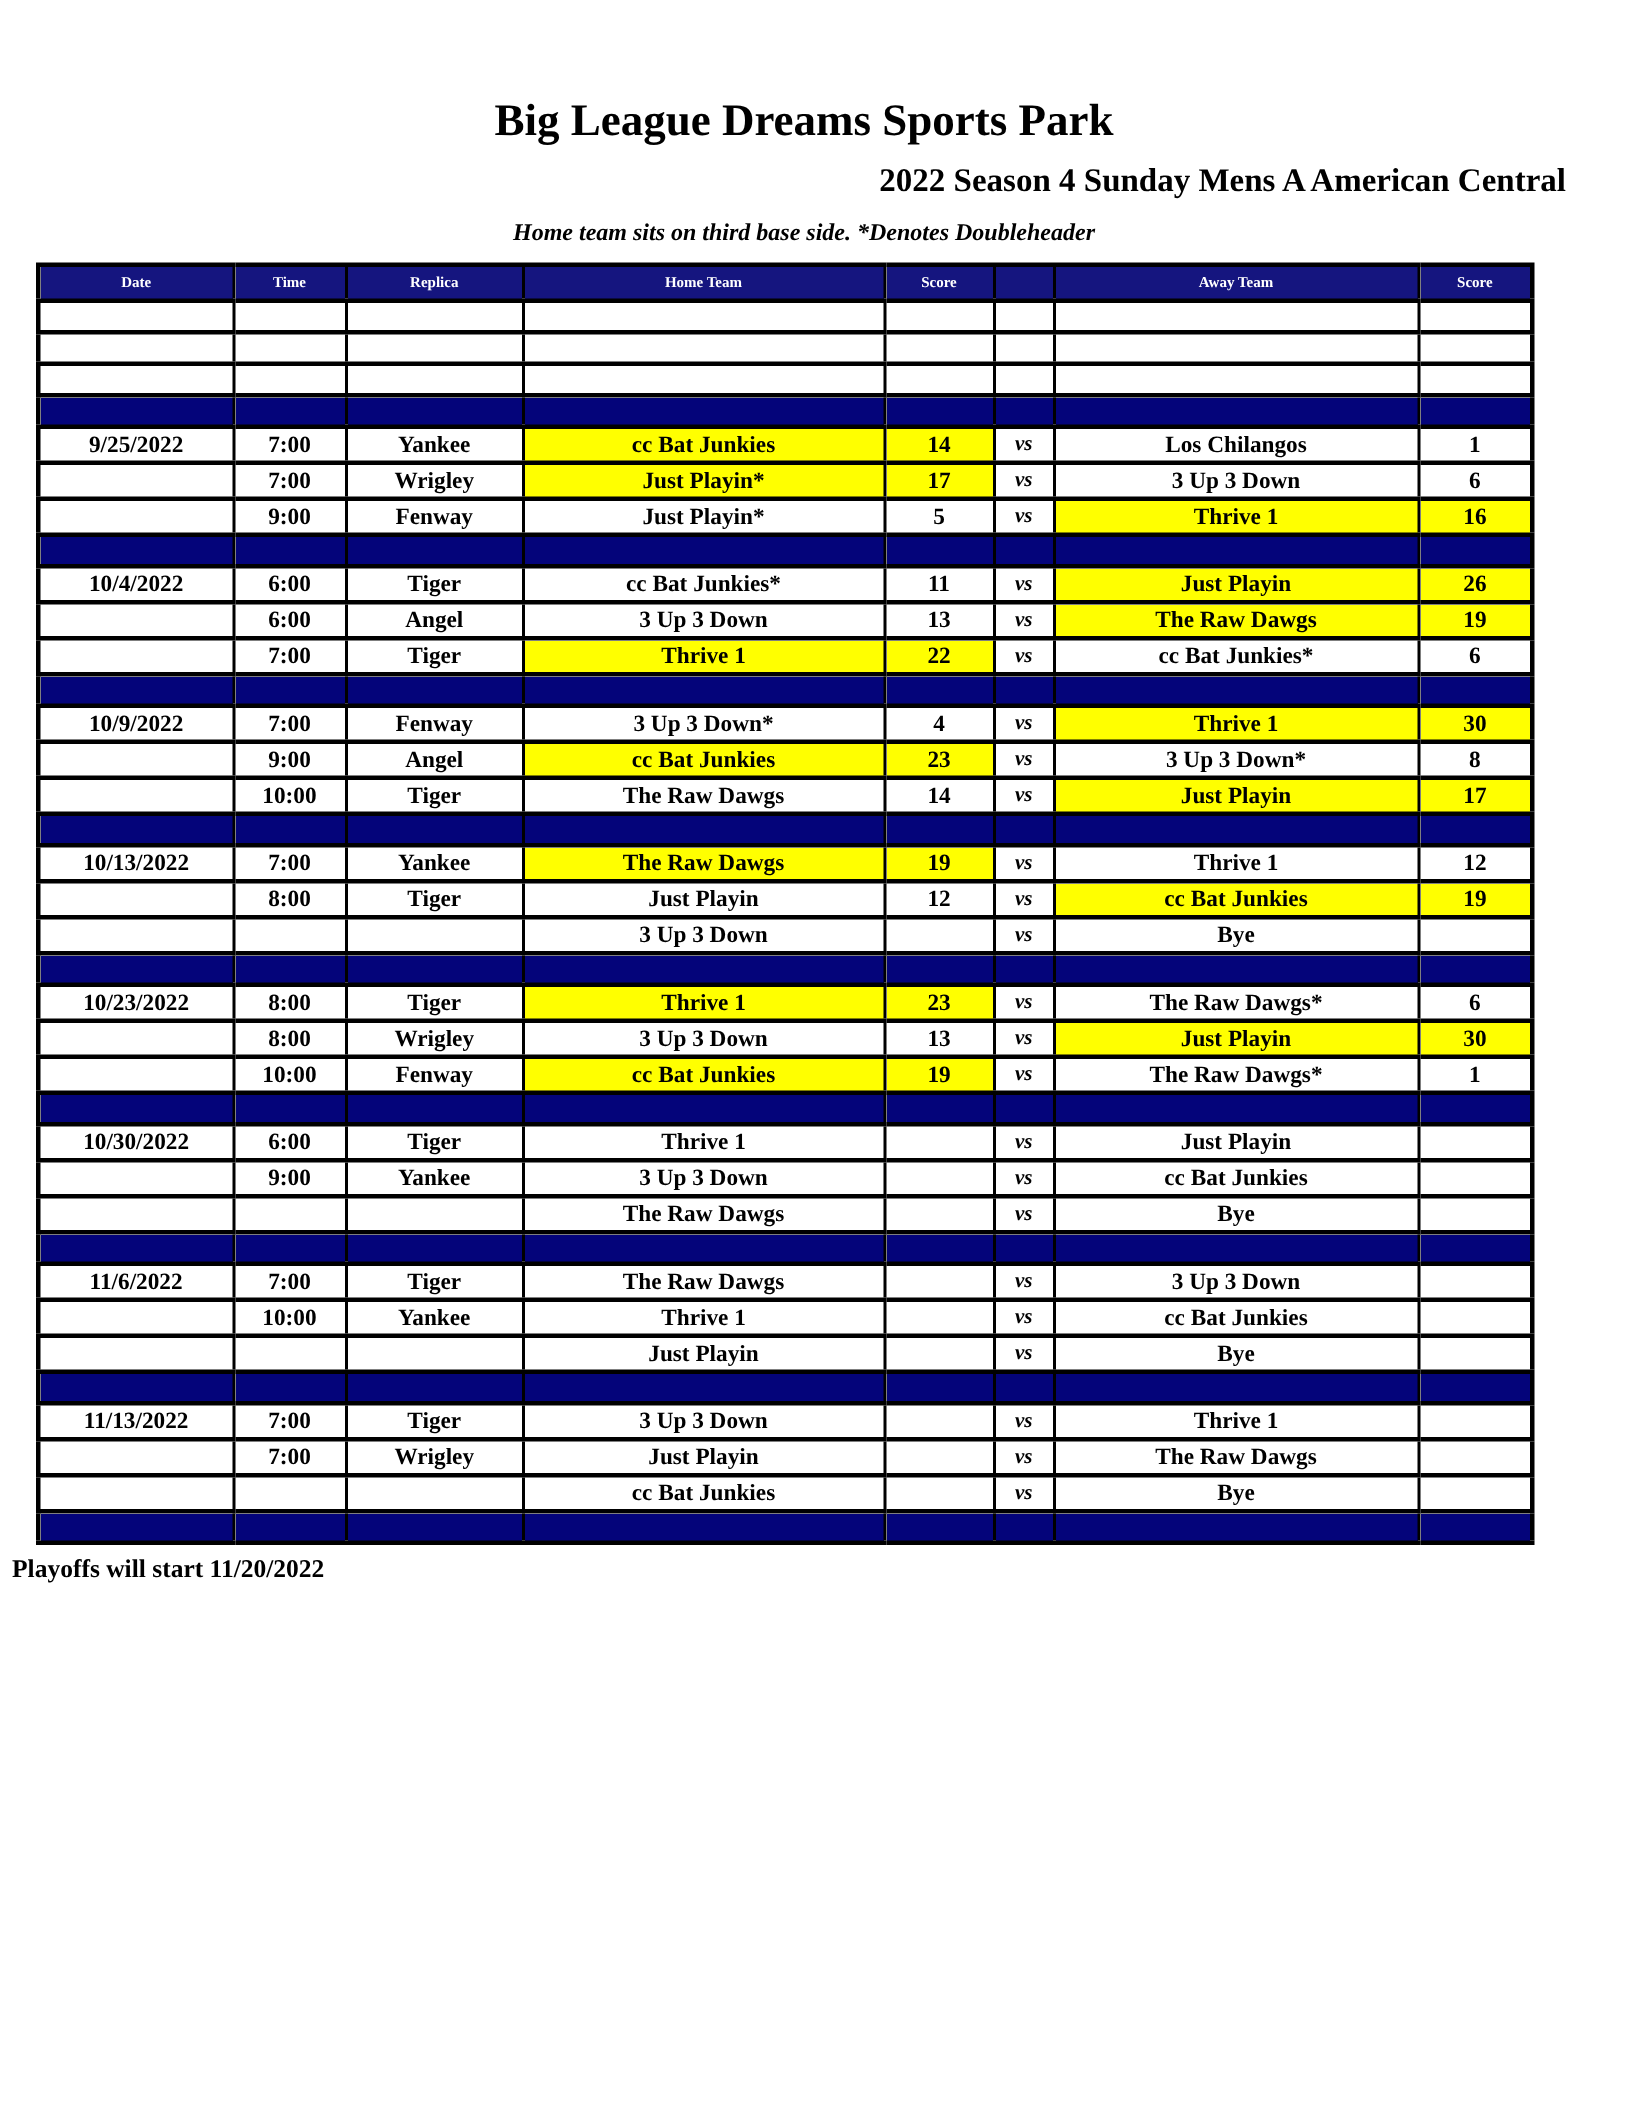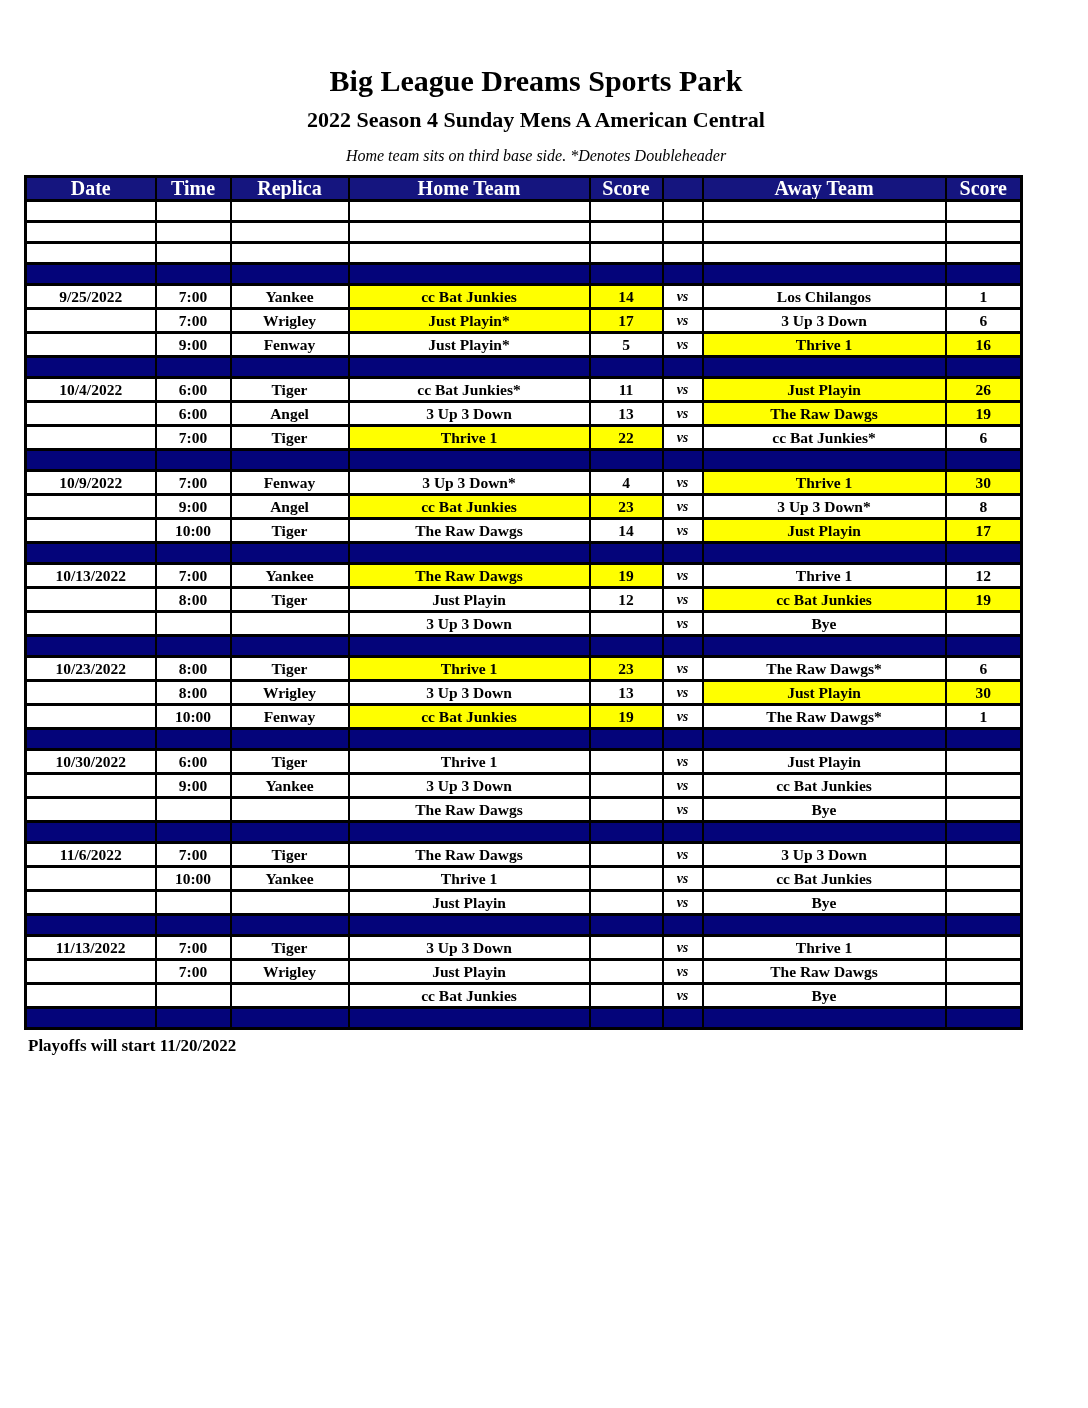--- a/index.html
+++ b/index.html
@@ -12,22 +12,22 @@
   body {
     width: 1088px;
     height: 1408px;
     margin: 0;
     background: #ffffff;
     color: #000000;
     font-family: "Liberation Serif", "DejaVu Serif", serif;
   }
   .header-block { width: 1044px; text-align: center; padding-left: 28px; }
   .title    { font-size: 30px; font-weight: 700; margin: 64px 0 0 0; }
-  .subtitle { font-size: 22px; font-weight: 700; margin: 9px 0 0 0; }
-  .note     { font-size: 16px; font-weight: 400; font-style: italic; margin: 14px 0 0 0; }
+  .subtitle { font-size: 22px; font-weight: 700; margin: 9px 0 0 0; text-align: right; }
+  .note     { font-size: 16px; font-weight: 700; font-style: italic; margin: 14px 0 0 0; }
 
   table.schedule {
     border-collapse: collapse;
     table-layout: fixed;
     margin: 10px 0 0 24px;
     border: 3px solid var(--border-black);
   }
   .schedule th, .schedule td {
     border: 2px solid var(--border-black);
     border-top-width: 3px;
@@ -38,27 +38,27 @@
     text-align: center;
     vertical-align: middle;
     font-weight: 700;
     font-size: 15.5px;
     white-space: nowrap;
     overflow: hidden;
   }
   .schedule thead th {
     background: var(--header-navy);
     color: #ffffff;
-    font-size: 20px;
+    font-size: 10px;
     text-align: center;
   }
   tr.sep td { background: var(--sep-navy); }
   td.win { background: var(--highlight); }
   td.vs  { font-style: italic; font-size: 14px; }
-  .footer-note { font-size: 17px; font-weight: 700; margin: 6px 0 0 28px; }
+  .footer-note { font-size: 17px; font-weight: 700; margin: 6px 0 0 8px; }
 </style>
 </head>
 <body>
 
 <div class="page">
   <div class="header-block">
     <div class="title">Big League Dreams Sports Park</div>
     <div class="subtitle">2022 Season 4 Sunday Mens A American Central</div>
     <div class="note">Home team sits on third base side.  *Denotes Doubleheader</div>
   </div>

